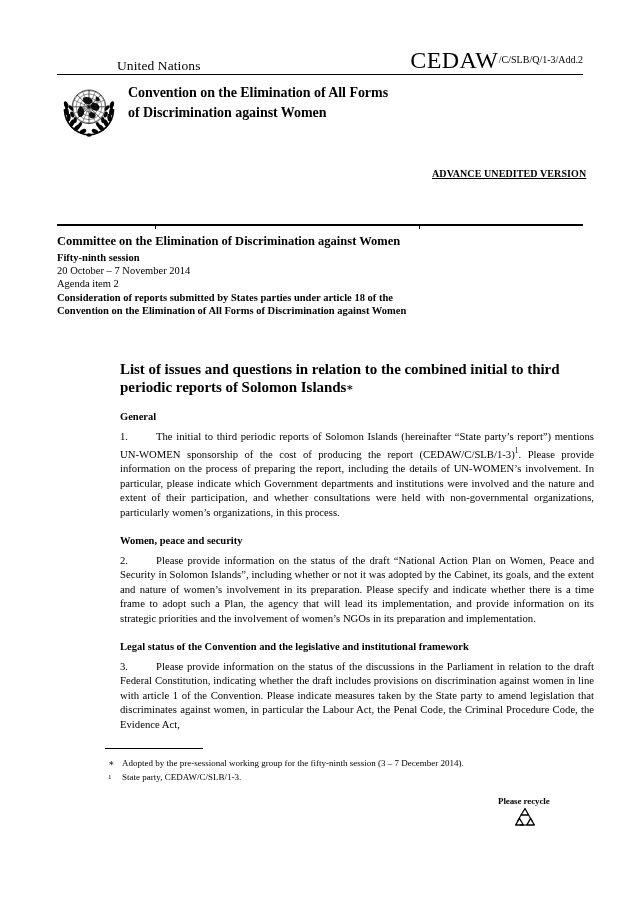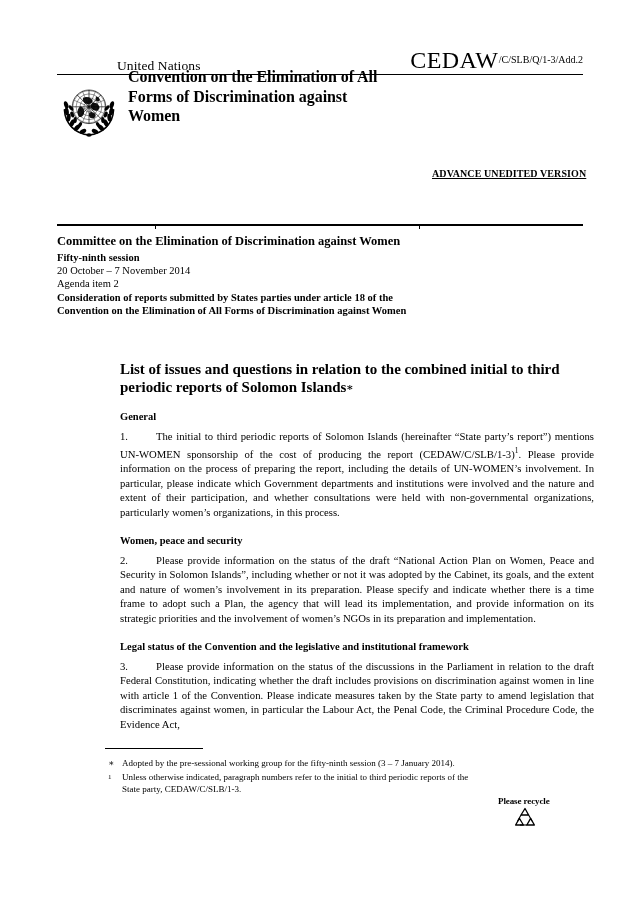--- a/index.html
+++ b/index.html
@@ -85,24 +85,24 @@
   .emblem {
     position: absolute;
     left: 59px;
     top: 82px;
     width: 60px;
     height: 58px;
   }
   .conv-title {
     position: absolute;
     left: 128px;
-    top: 67px;
+    top: 83px;
     width: 275px;
     font-weight: bold;
-    font-size: 16px;
+    font-size: 14px;
     line-height: 19.5px;
     letter-spacing: -0.05px;
   }
 
   .distr-block {
     position: absolute;
     left: 421px;
     top: 88px;
     font-size: 10.5px;
     line-height: 14px;
@@ -357,26 +357,25 @@
     <p class="para"><span class="num">2.</span><span>Please provide information on the status of the draft “National Action Plan on Women, Peace and Security in Solomon Islands”, including whether or not it was adopted by the Cabinet, its goals, and the extent and nature of women’s involvement in its preparation. Please specify and indicate whether there is a time frame to adopt such a Plan, the agency that will lead its implementation, and provide information on its strategic priorities and the involvement of women’s NGOs in its preparation and implementation.</span></p>
 
     <h2 class="sec">Legal status of the Convention and the legislative and institutional framework</h2>
     <p class="para"><span class="num">3.</span><span>Please provide information on the status of the discussions in the Parliament in relation to the draft Federal Constitution, indicating whether the draft includes provisions on discrimination against women in line with article 1 of the Convention. Please indicate measures taken by the State party to amend legislation that discriminates against women, in particular the Labour Act, the Penal Code, the Criminal Procedure Code, the Evidence Act,</span></p>
   </div>
 
   <div class="fn-rule"></div>
   <div class="footnotes">
     <div class="fn">
       <div class="fn-mark">∗</div>
-      <div class="fn-text">Adopted by the pre-sessional working group for the fifty-ninth session (3 – 7 January 2014).</div>
+      <div class="fn-text">Adopted by the pre-sessional working group for the fifty-ninth session (3 – 7 December 2014).</div>
     </div>
     <div class="fn">
       <div class="fn-mark sup">1</div>
       <div class="fn-text">
-        <span>Unless otherwise indicated, paragraph numbers refer to the initial to third periodic reports of the</span>
         <span class="ind">State party, CEDAW/C/SLB/1-3.</span>
       </div>
     </div>
   </div>
 
   <div class="recycle">
     <span class="rtext">Please recycle</span>
     <span>
       <svg width="26" height="24" viewBox="0 0 26 24" xmlns="http://www.w3.org/2000/svg">
         <g fill="none" stroke="#000" stroke-width="1.3" stroke-linejoin="round">

